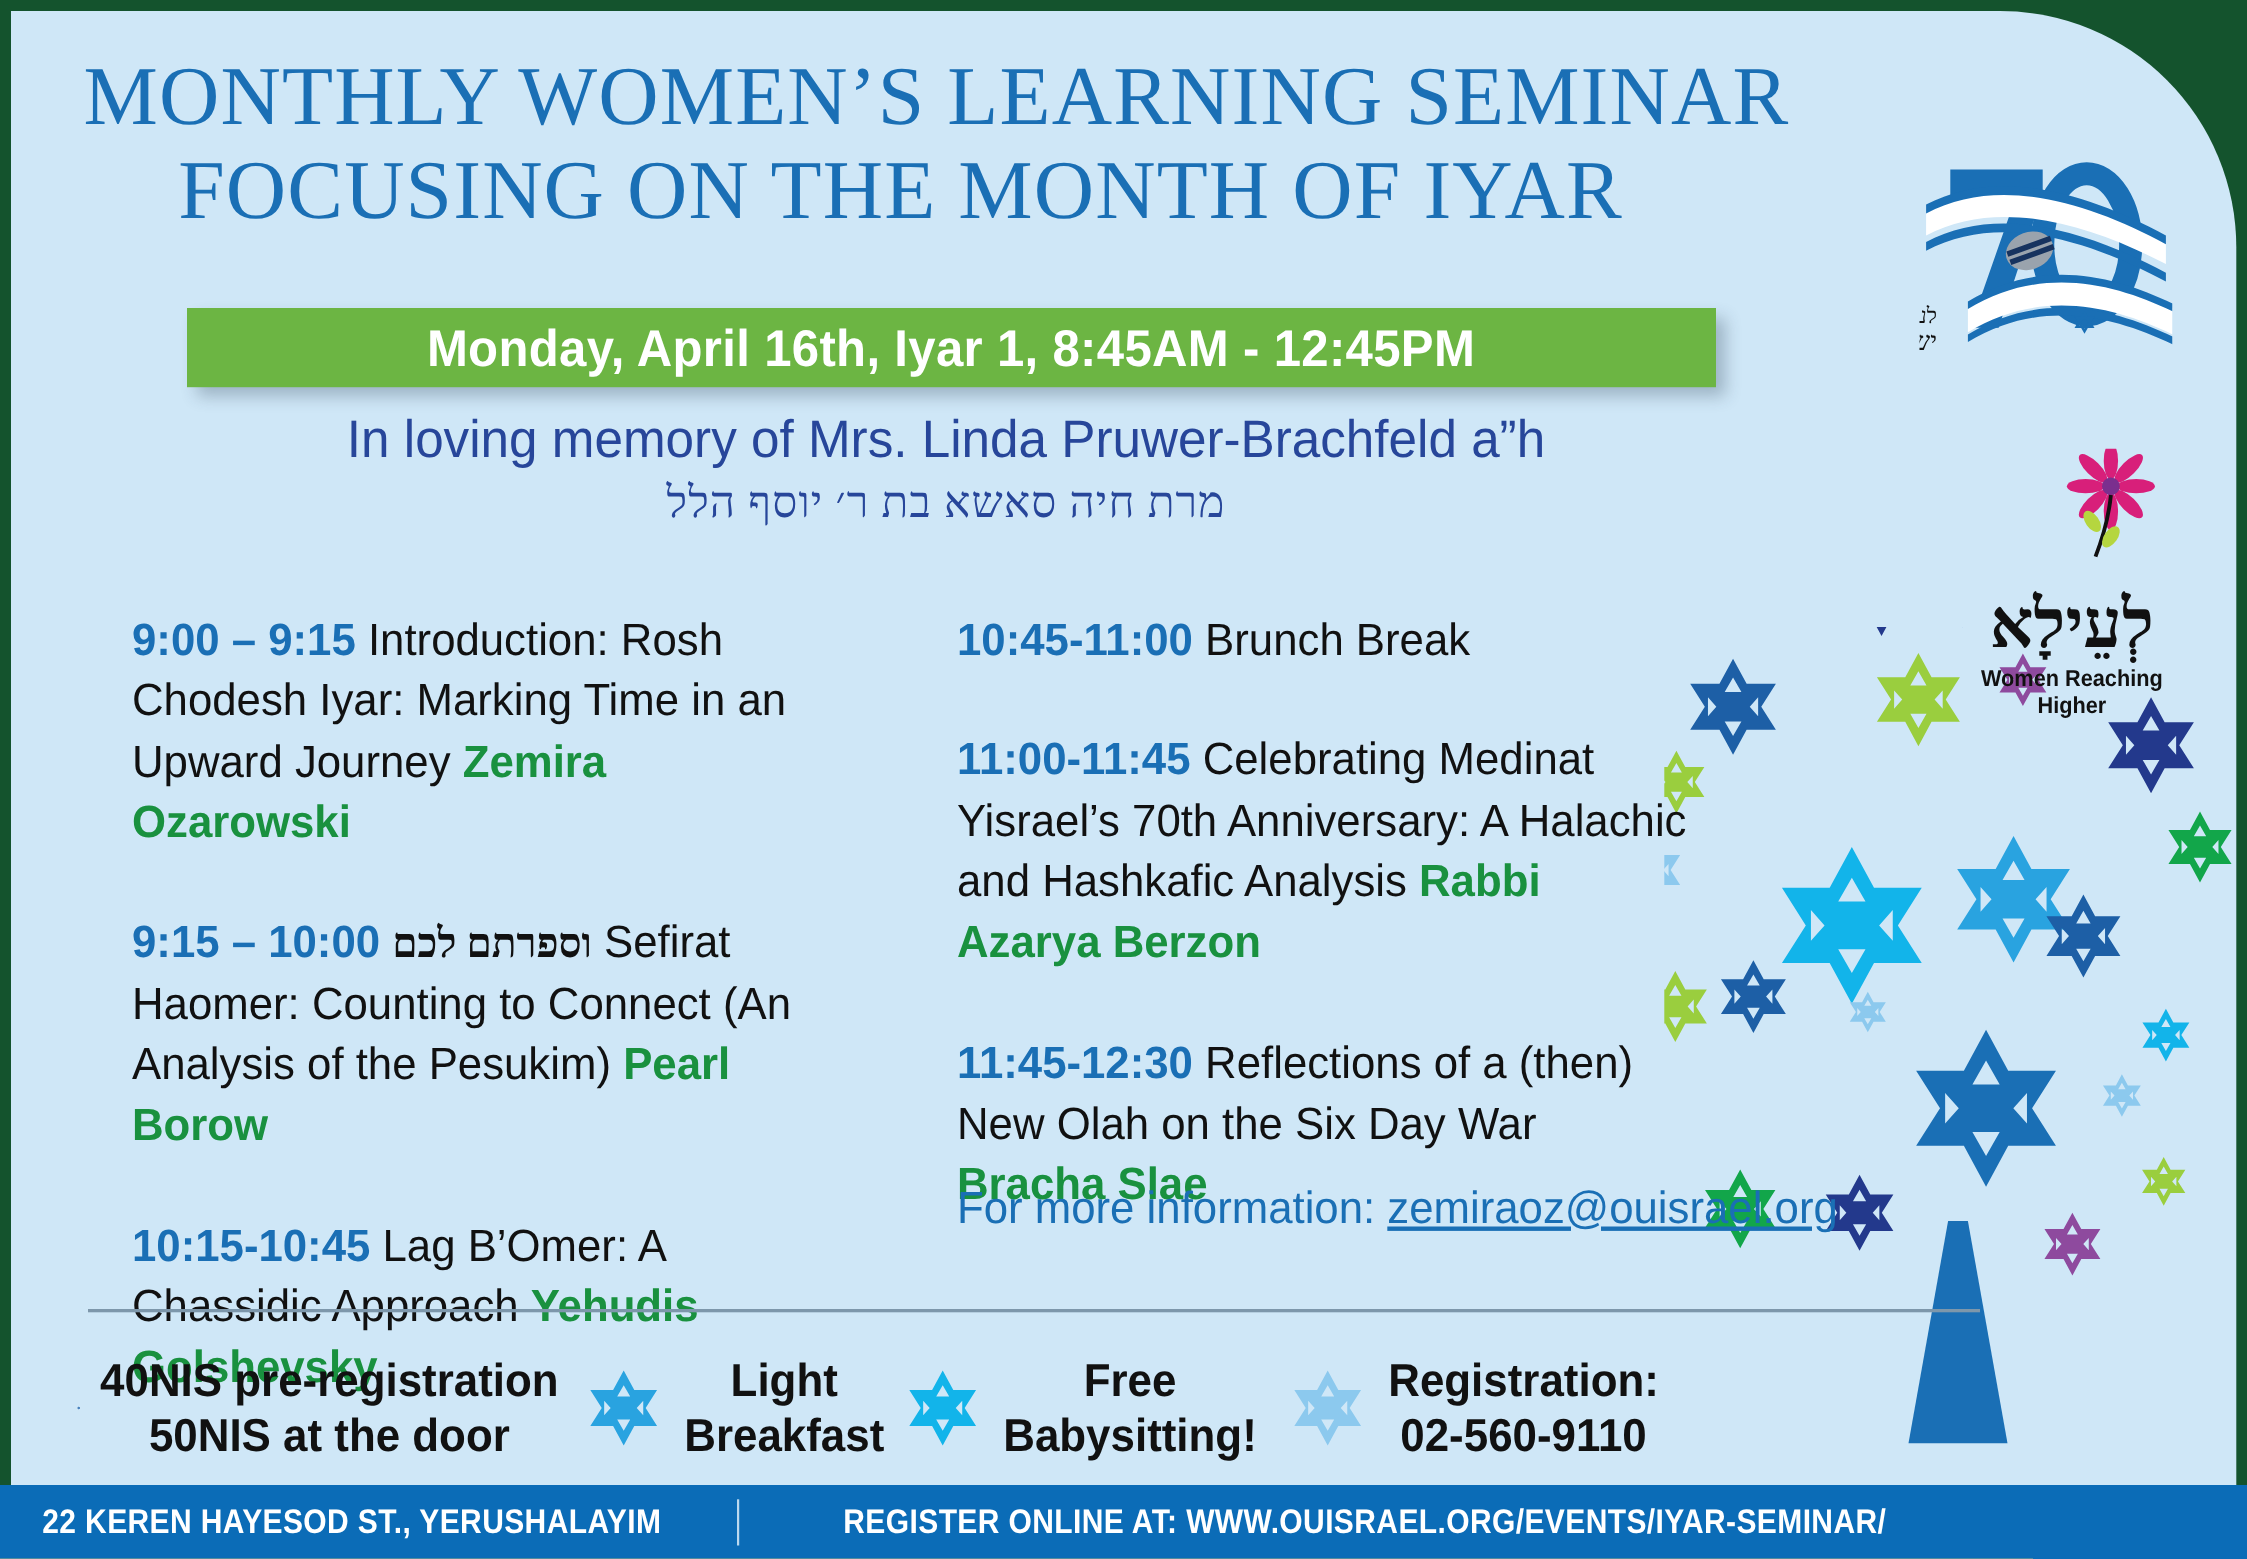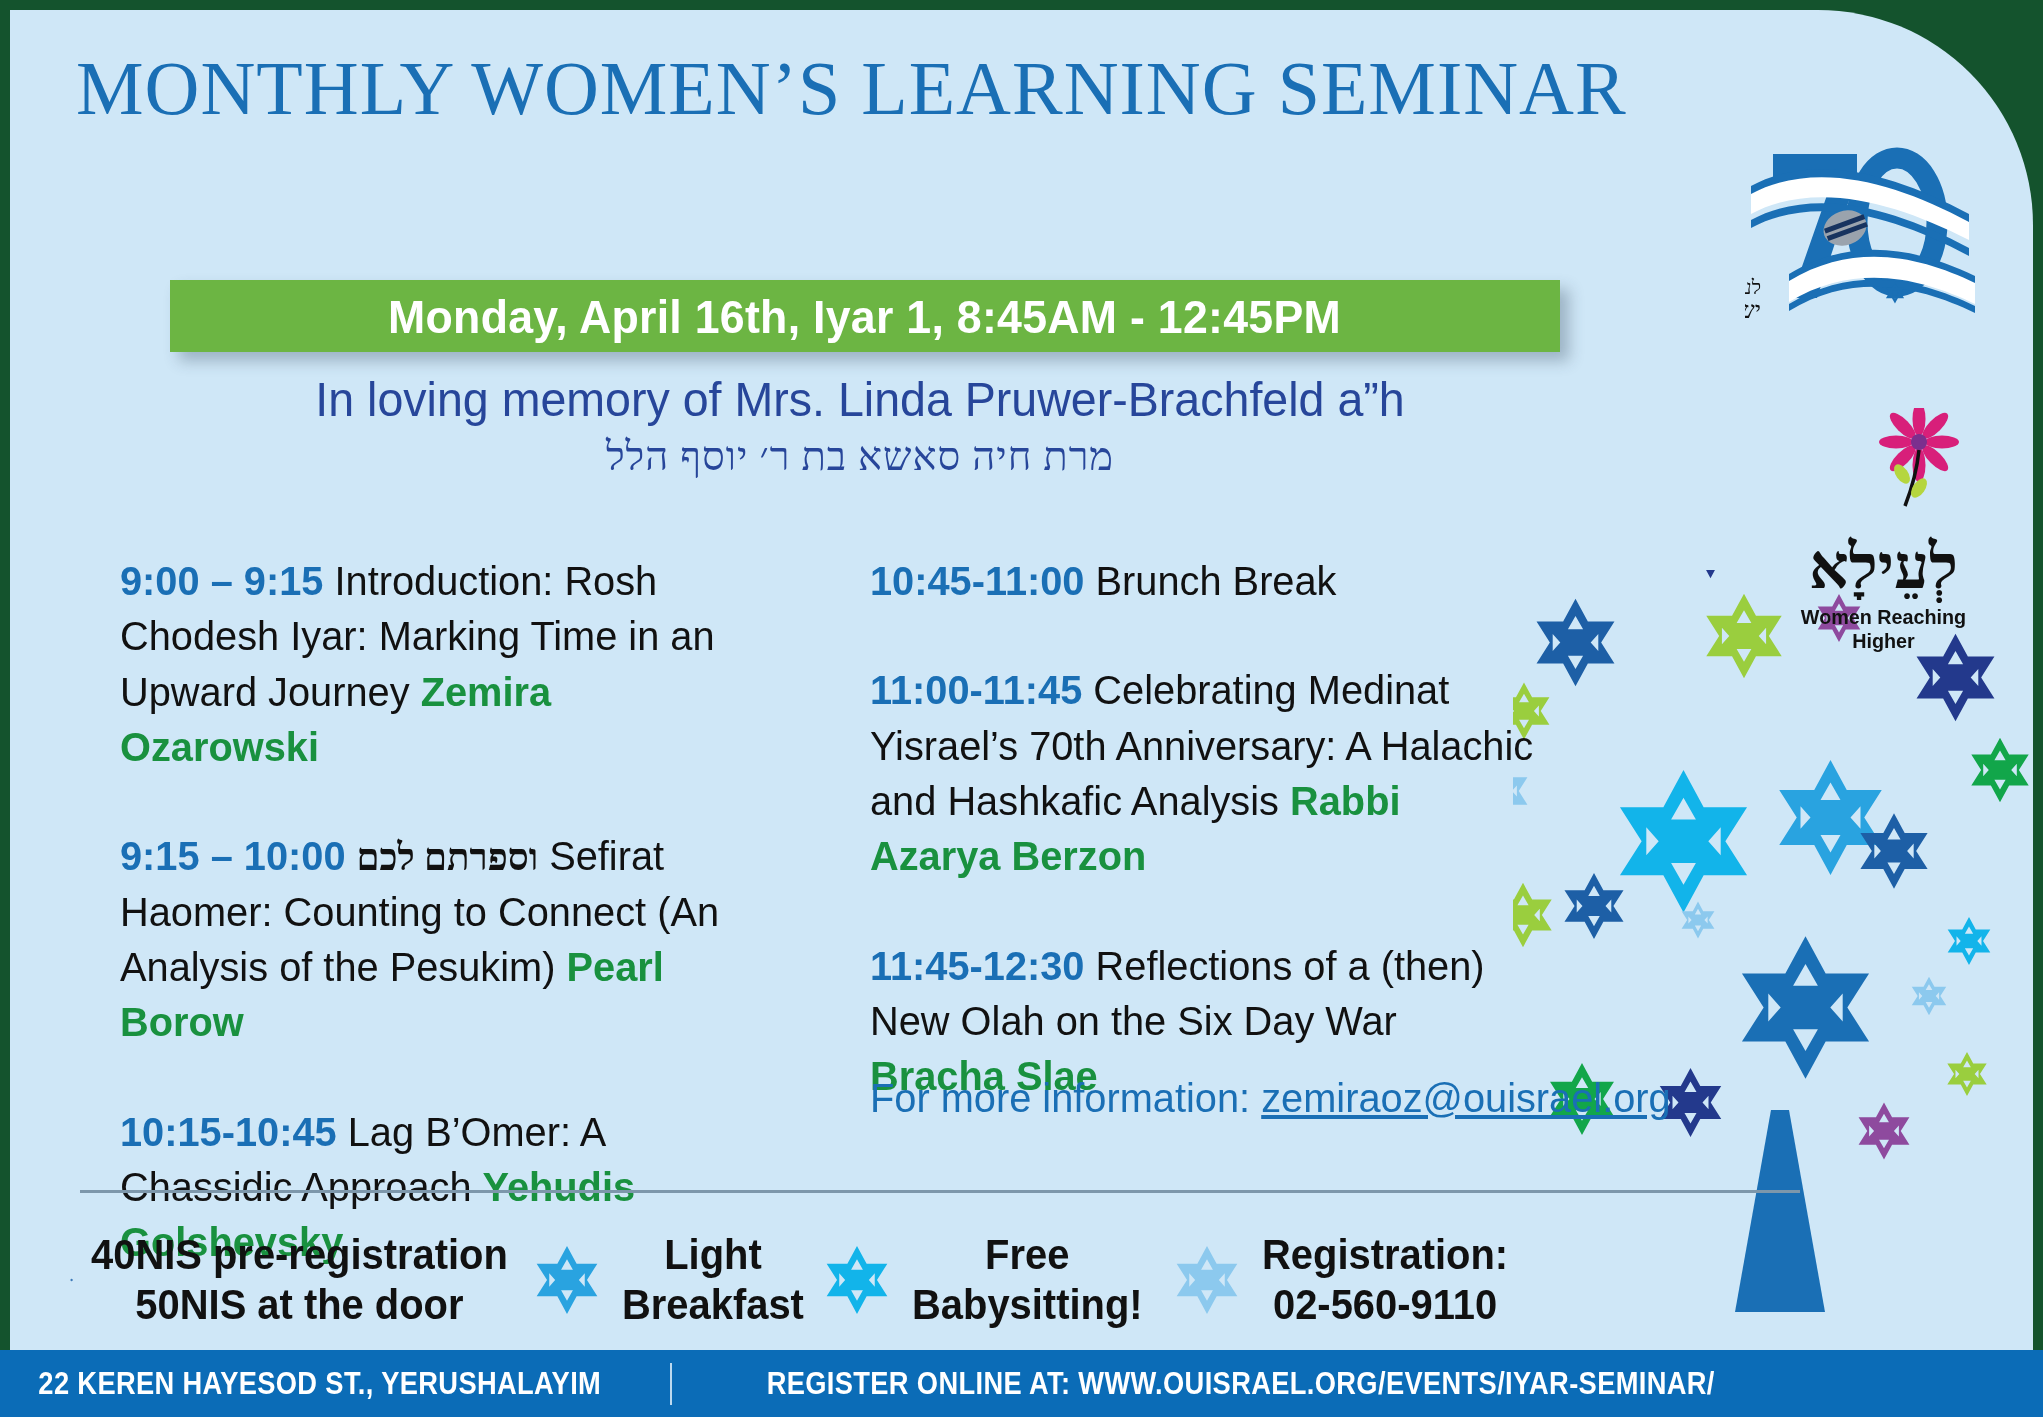--- a/index.html
+++ b/index.html
@@ -290,20 +290,21 @@
       <g fill="#12b4ea">
           <use href="#sod" transform="translate(430,345) scale(.52)"></use>
         </g>
       <g fill="#9ace3e">
           <use href="#sod" transform="translate(430,480) scale(.48)"></use>
         </g>
     </svg>
 
     <div class="title">
       <span class="l1">MONTHLY WOMEN’S LEARNING SEMINAR</span>
+      <span class="l2">FOCUSING ON THE MONTH OF IYAR</span>
     </div>
 
     <div class="logo70">
       <svg viewBox="0 0 230 210" width="230" height="210">
 
         <path d="M28 26 H112 V48 L72 170 H46 L88 50 H28 Z" fill="#1a6fb5"></path>
         <g fill="none" stroke="#1a6fb5" stroke-width="21">
           <ellipse cx="152" cy="94" rx="40" ry="64"></ellipse>
         </g>
 

